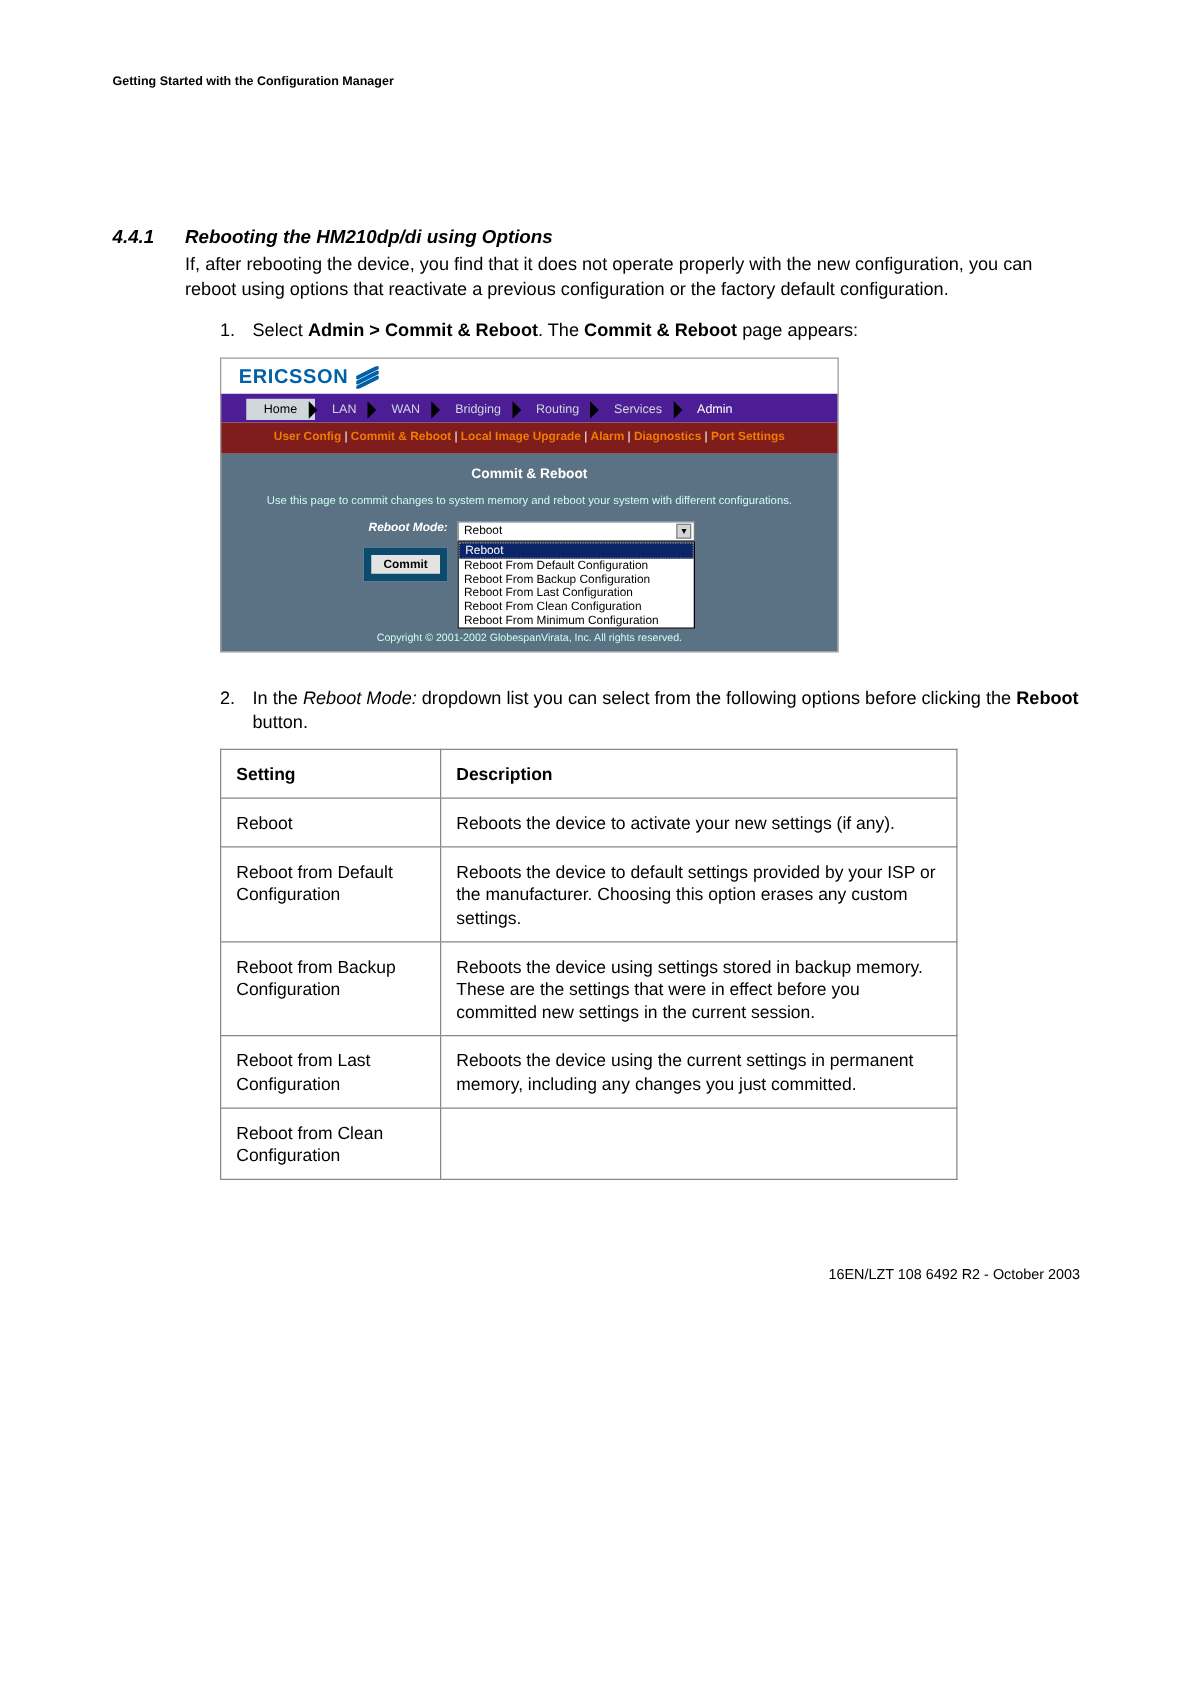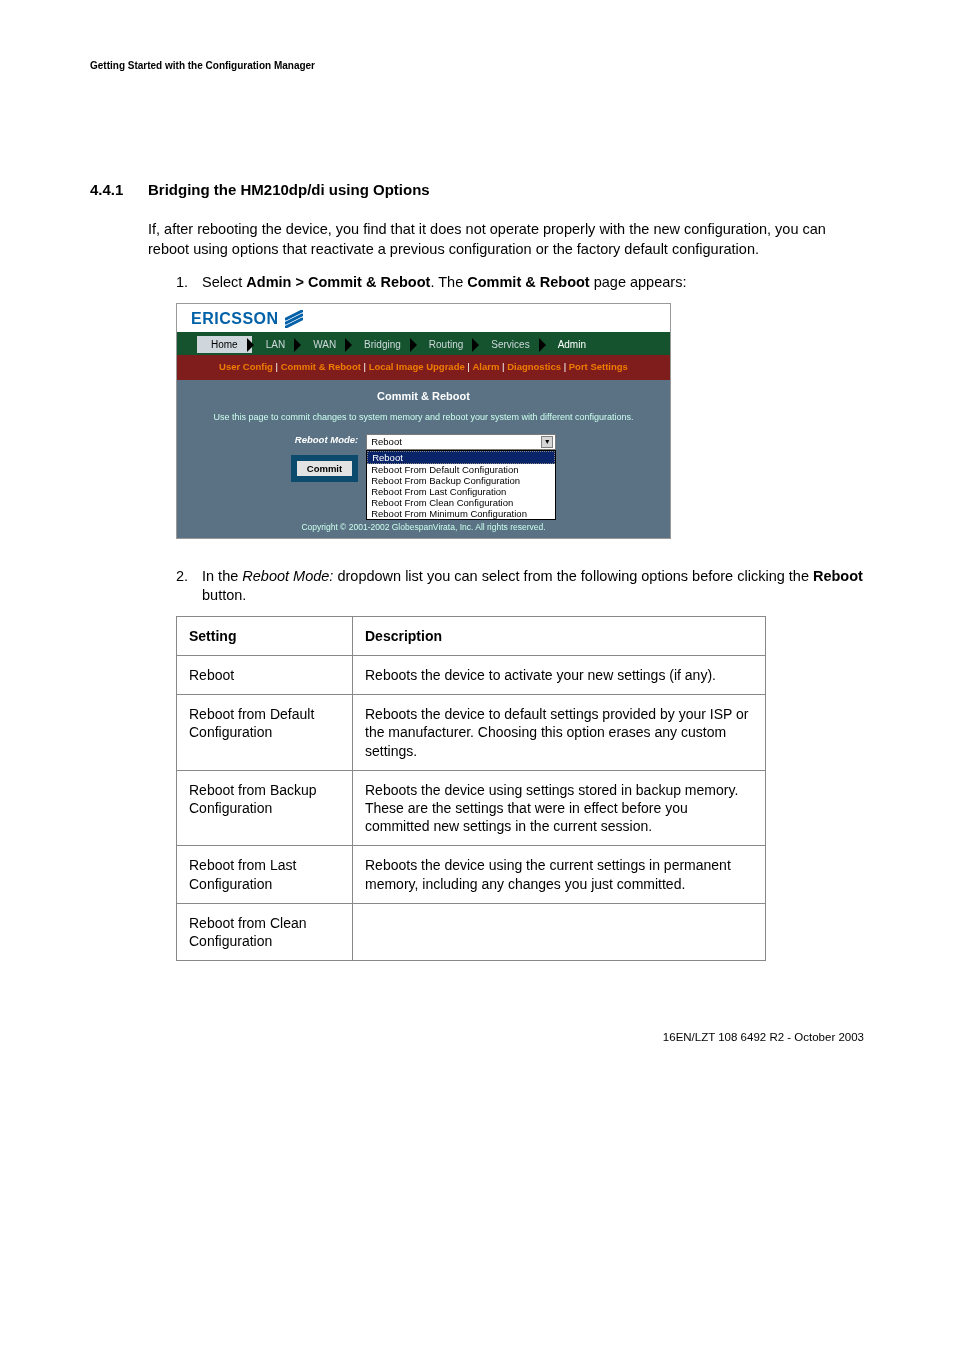--- a/index.html
+++ b/index.html
@@ -14,21 +14,22 @@
   .page {
     padding: 60px 90px 40px 90px;
   }
   .running-head {
     font-size: 10px;
     font-weight: bold;
     margin-bottom: 110px;
   }
   .section-row {
     display: flex;
-    margin-bottom: 22px;
+    margin-bottom: 5px;
+    font-style: italic;
   }
   .section-num {
     width: 58px;
     font-size: 15px;
     font-weight: bold;
   }
   .section-title {
     font-size: 15px;
     font-weight: bold;
   }
@@ -65,21 +66,21 @@
     padding: 6px 14px 4px 14px;
   }
   .ss-logo-text {
     font-weight: bold;
     font-size: 16px;
     letter-spacing: 0.5px;
     color: #0060a8;
   }
   .ss-logo-icon svg { display: block; }
   .ss-tabs {
-    background: #14532d;
+    background: #4c1d95;
     padding: 4px 10px 2px 20px;
     display: flex;
     gap: 0;
     font-size: 10px;
   }
   .ss-tab {
     padding: 3px 14px;
     color: #cfd7dd;
     position: relative;
   }
@@ -195,21 +196,21 @@
   }
 </style>
 </head>
 <body>
 
 <div class="page">
   <div class="running-head">Getting Started with the Configuration Manager</div>
 
   <div class="section-row">
     <div class="section-num">4.4.1</div>
-    <div class="section-title">Bridging the HM210dp/di using Options</div>
+    <div class="section-title">Rebooting the HM210dp/di using Options</div>
   </div>
 
   <div class="body-col">
     <div class="para">If, after rebooting the device, you find that it does not operate properly with the new configuration, you can reboot using options that reactivate a previous configuration or the factory default configuration.</div>
 
     <div class="list-item">
       <div class="list-num">1.</div>
       <div class="list-text">
         <span>Select </span><b>Admin &gt; Commit &amp; Reboot</b><span>. The </span><b>Commit &amp; Reboot</b><span> page appears:</span>
       </div>

